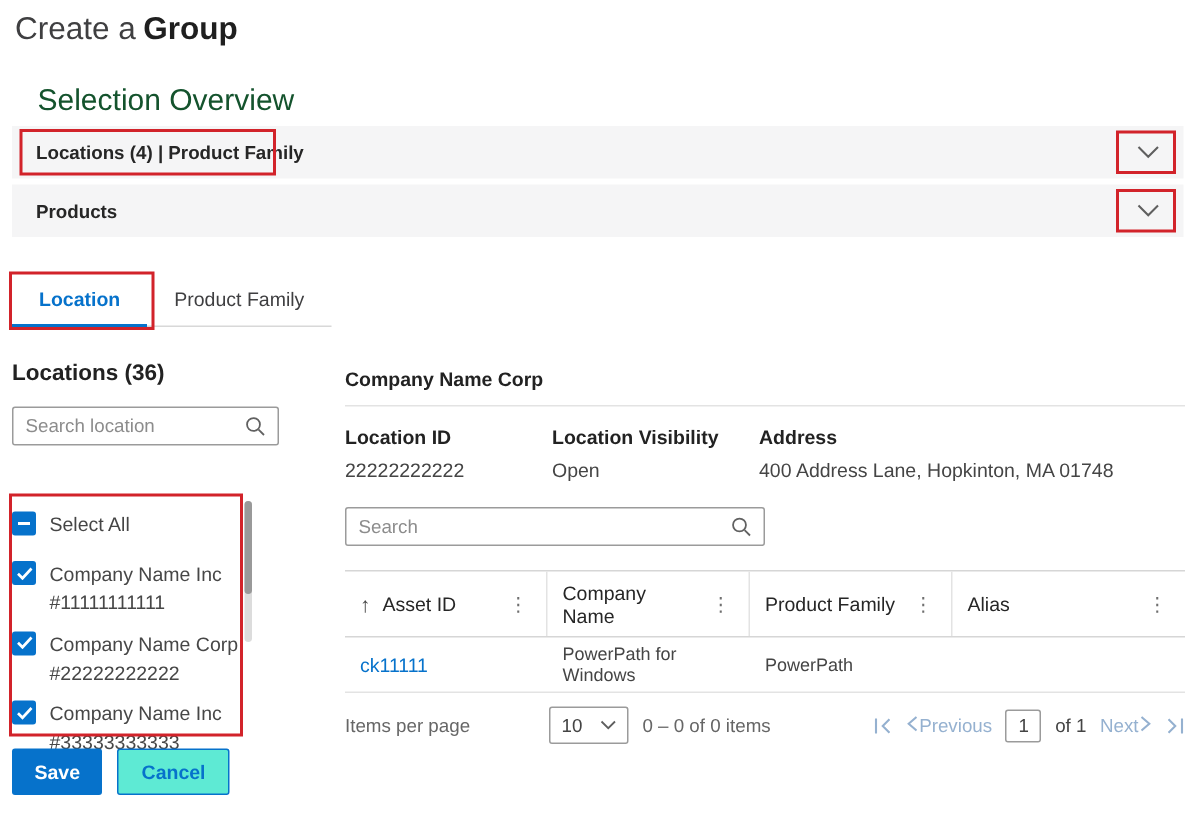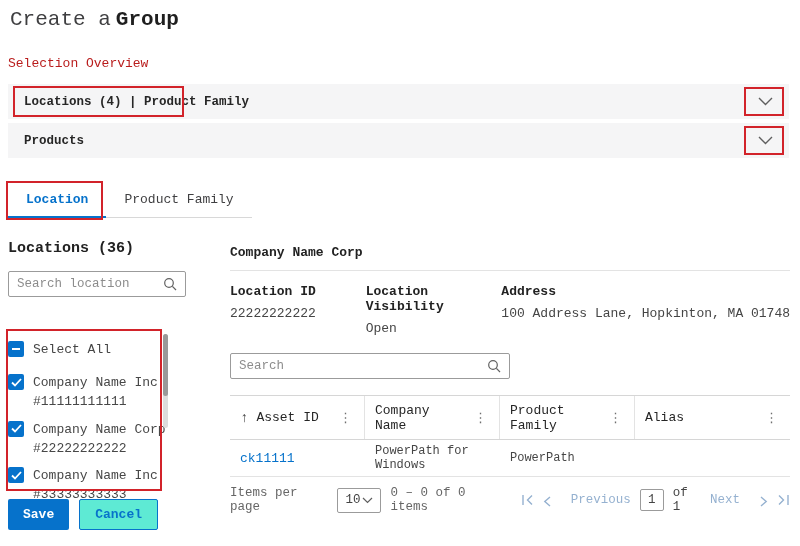--- a/index.html
+++ b/index.html
@@ -1,23 +1,23 @@
 <!DOCTYPE html>
 <html lang="en"><head>
 <meta charset="utf-8">
 <style>
   * { margin:0; padding:0; box-sizing:border-box; }
   body { background:#fff; }
   .page { position:relative; width:800px; height:546px; background:#fff;
-          font-family:Liberation Mono, monospace; color:#454545; overflow:hidden; }
+          font-family:Liberation Sans, sans-serif; color:#454545; overflow:hidden; }
 
   
   .title { position:absolute; left:10px; top:8px; font-size:21px; color:#3f3f41; font-weight:400; }
   .title .bold { font-weight:700; color:#1f1f1f; margin-left:5px; }
-  .subtitle { position:absolute; left:8px; top:56px; font-size:13px; color:#b91c1c; }
+  .subtitle { position:absolute; left:25px; top:56px; font-size:20px; color:#14532d; }
 
   
   .accordion { position:absolute; left:8px; width:781px; height:35px; background:#f5f5f6;
                display:flex; align-items:center; justify-content:space-between; padding:0 16px; cursor:pointer; }
   #acc1 { top:84px; } #acc2 { top:123px; }
   .acc-label { font-size:12.5px; font-weight:700; color:#262626; }
   .chev { display:flex; color:#5f5f5f; }
 
   
   .tabs { position:absolute; left:8px; top:182px; display:flex; border-bottom:1px solid #d8d8d8; }
@@ -60,25 +60,25 @@
   .th:last-child { border-right:0; }
   .th .lbl { flex:1; }
   .sort { color:#444; font-size:14px; cursor:pointer; }
   .kebab { color:#6f6f6f; font-size:13px; cursor:pointer; padding:0 2px; }
   .trow { display:grid; grid-template-columns:135px 135px 135px 1fr; border-bottom:1px solid #e3e3e3; }
   .td { display:flex; align-items:center; height:36px; padding:0 10px; font-size:12px; color:#454545; }
   .td.link { color:#0672CB; font-size:13px; cursor:pointer; }
 
   
   .pager { display:flex; align-items:center; margin-top:9px; font-size:12.5px; color:#666; gap:9px; }
-  .pgselect { display:flex; align-items:center; gap:2px; border:1px solid #9b9b9b; border-radius:2px;
-              height:25px; padding:4px 7px; cursor:pointer; color:#444; }
+  .pgselect { display:flex; align-items:center; gap:12px; border:1px solid #9b9b9b; border-radius:2px;
+              height:25px; padding:4px 7px; cursor:pointer; color:#444;margin-left:44px; }
   .spacer { flex:1; }
   .pg-icon { color:#95b1d0; display:flex; cursor:pointer; }
-  .pg-nav { display:flex; align-items:flex-end; gap:20px; color:#95b1d0; cursor:pointer; }
+  .pg-nav { display:flex; align-items:flex-start; gap:1px; color:#95b1d0; cursor:pointer; }
   .pg-input { width:24px; height:22px; border:1px solid #9b9b9b; border-radius:2px; text-align:center;
               font-size:12.5px; color:#444; font-family:inherit; }
   .ofl { color:#454545; }
 
   
   .btns { position:absolute; left:8px; top:499px; display:flex; gap:10px; }
   .btn { height:31px; padding:0 15px; border-radius:2px; font-size:13px; font-weight:700;
          display:flex; align-items:center; cursor:pointer; border:0; font-family:inherit; }
   .btn.save { background:#0672CB; color:#fff; }
   .btn.cancel { background:#5eead4; color:#0672CB; border:1px solid #0672CB; }
@@ -193,21 +193,21 @@
       <div class="field">
         <div class="flabel">Location ID</div>
         <div class="fvalue">22222222222</div>
       </div>
       <div class="field">
         <div class="flabel">Location Visibility</div>
         <div class="fvalue">Open</div>
       </div>
       <div class="field">
         <div class="flabel">Address</div>
-        <div class="fvalue">100 Address Lane, Hopkinton, MA 01748</div>
+        <div class="fvalue">400 Address Lane, Hopkinton, MA 01748</div>
       </div>
     </div>
 
     <div class="searchbox">
       <input type="text" placeholder="Search" style="">
       <span class="chev">
         <svg width="14" height="14" viewBox="0 0 14 14">
             <circle cx="6" cy="6" r="4.3" fill="none" stroke="#616161" stroke-width="1.2"></circle>
             <line x1="9.4" y1="9.4" x2="13" y2="13" stroke="#616161" stroke-width="1.2"></line>
           </svg>

